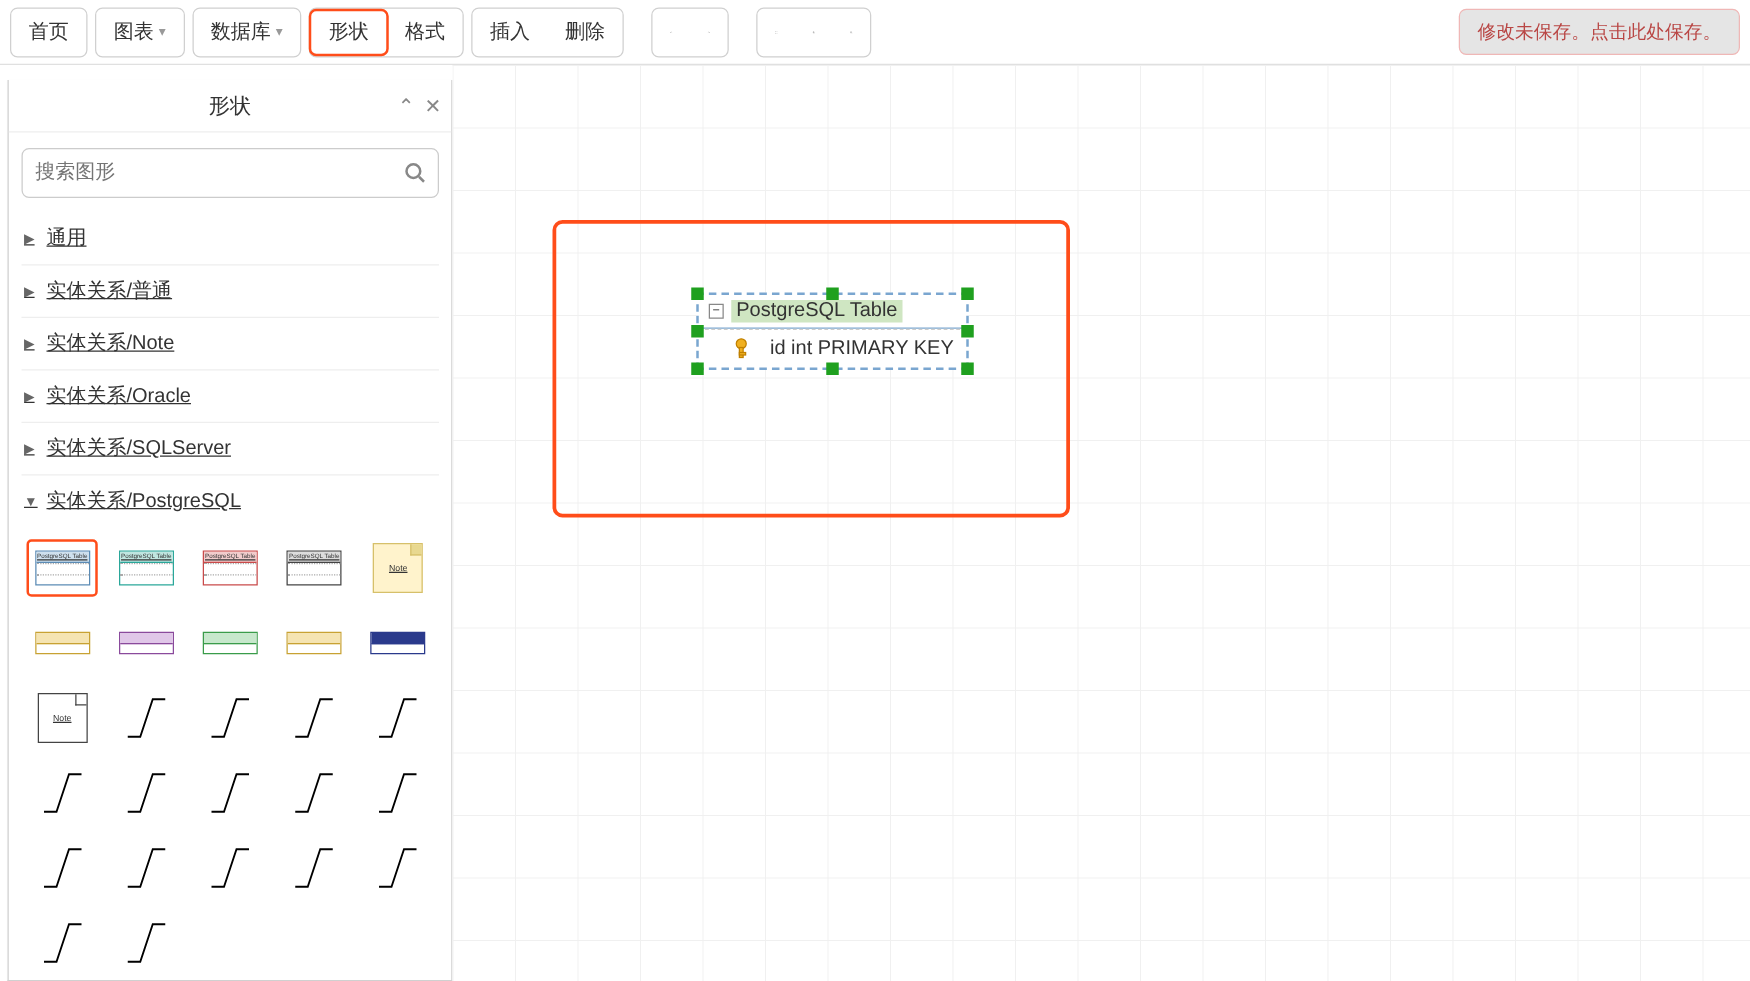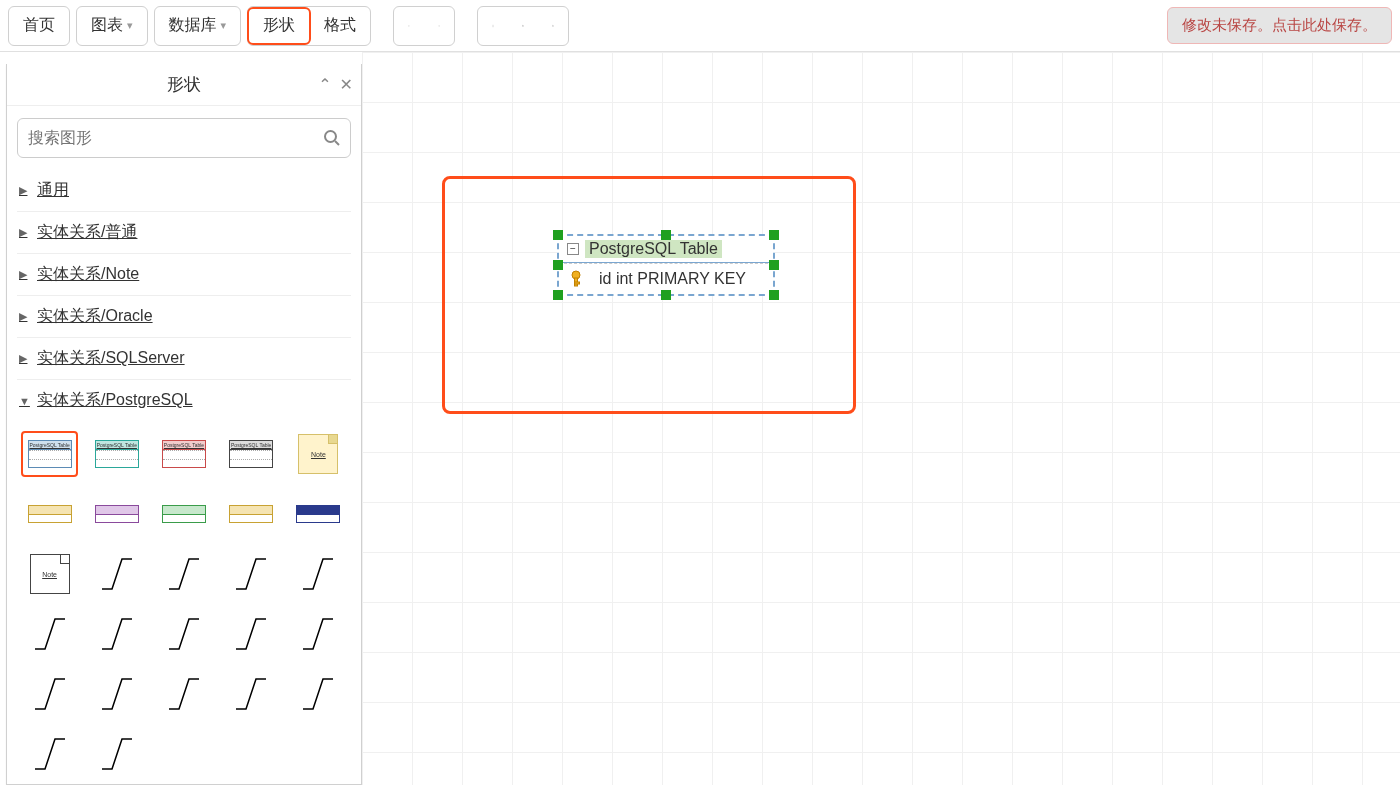--- a/index.html
+++ b/index.html
@@ -61,21 +61,21 @@
   background-image:
     linear-gradient(#f0f0f0 1px, transparent 1px),
     linear-gradient(90deg, #f0f0f0 1px, transparent 1px);
   background-size: 50px 50px;
   background-position: 0 0;
 }
 .canvas-highlight { position: absolute; border: 3px solid #ff4d1a; border-radius: 8px; }
 .table-node { position: absolute; border: 2px dashed #7aa6d0; background: #fff; }
 .table-node .tn-header { display:flex; align-items:center; gap:6px; padding: 4px 8px; border-bottom: 1px solid #7aa6d0; font-size: 16px; }
 .table-node .tn-header .title { background:#cfe6c2; padding: 0 4px; }
-.table-node .tn-row { display:flex; align-items:center; gap:16px; padding: 6px 10px; font-size: 16px; border-top: 1px dashed #ccc; }
+.table-node .tn-row { display:flex; align-items:center; gap:16px; padding: 6px 10px; font-size: 16px; border-top: 1px dashed #ccc; justify-content: flex-end; }
 .table-node .tn-row:first-of-type{ border-top: none; }
 .handle { position:absolute; width:10px; height:10px; background:#1fa01f; }
 .h-nw{top:-6px;left:-6px;} .h-n{top:-6px;left:calc(50% - 5px);} .h-ne{top:-6px;right:-6px;}
 .h-w{top:calc(50% - 5px);left:-6px;} .h-e{top:calc(50% - 5px);right:-6px;}
 .h-sw{bottom:-6px;left:-6px;} .h-s{bottom:-6px;left:calc(50% - 5px);} .h-se{bottom:-6px;right:-6px;}
 
 
 svg { display:block; }
 </style>
 </head>
@@ -92,20 +92,28 @@
   <div class="tb-btn">
       <span>数据库</span>
       <span class="chev">▾</span>
     </div>
   <div class="tb-group">
     <div class="tb-sub active" style="border:2.5px solid #ff4d1a;border-radius:6px;margin:-1px;">
         <span>形状</span>
       </div>
     <div class="tb-sub">
         <span>格式</span>
+      </div>
+  </div>
+  <div class="tb-group">
+    <div class="tb-sub">
+        <span>插入</span>
+      </div>
+    <div class="tb-sub">
+        <span>删除</span>
       </div>
   </div>
   <div class="sep"></div>
   <div class="tb-group">
     <div class="tb-sub icon-btn">
       <svg width="26" height="18" viewBox="0 0 26 18">
           <path d="M4 10 Q13 -2 22 10" fill="none" stroke="#555" stroke-width="2.2"></path>
           <path d="M4 10 l5 -3 l-1 6 z" fill="#555"></path>
         </svg>
     </div>

